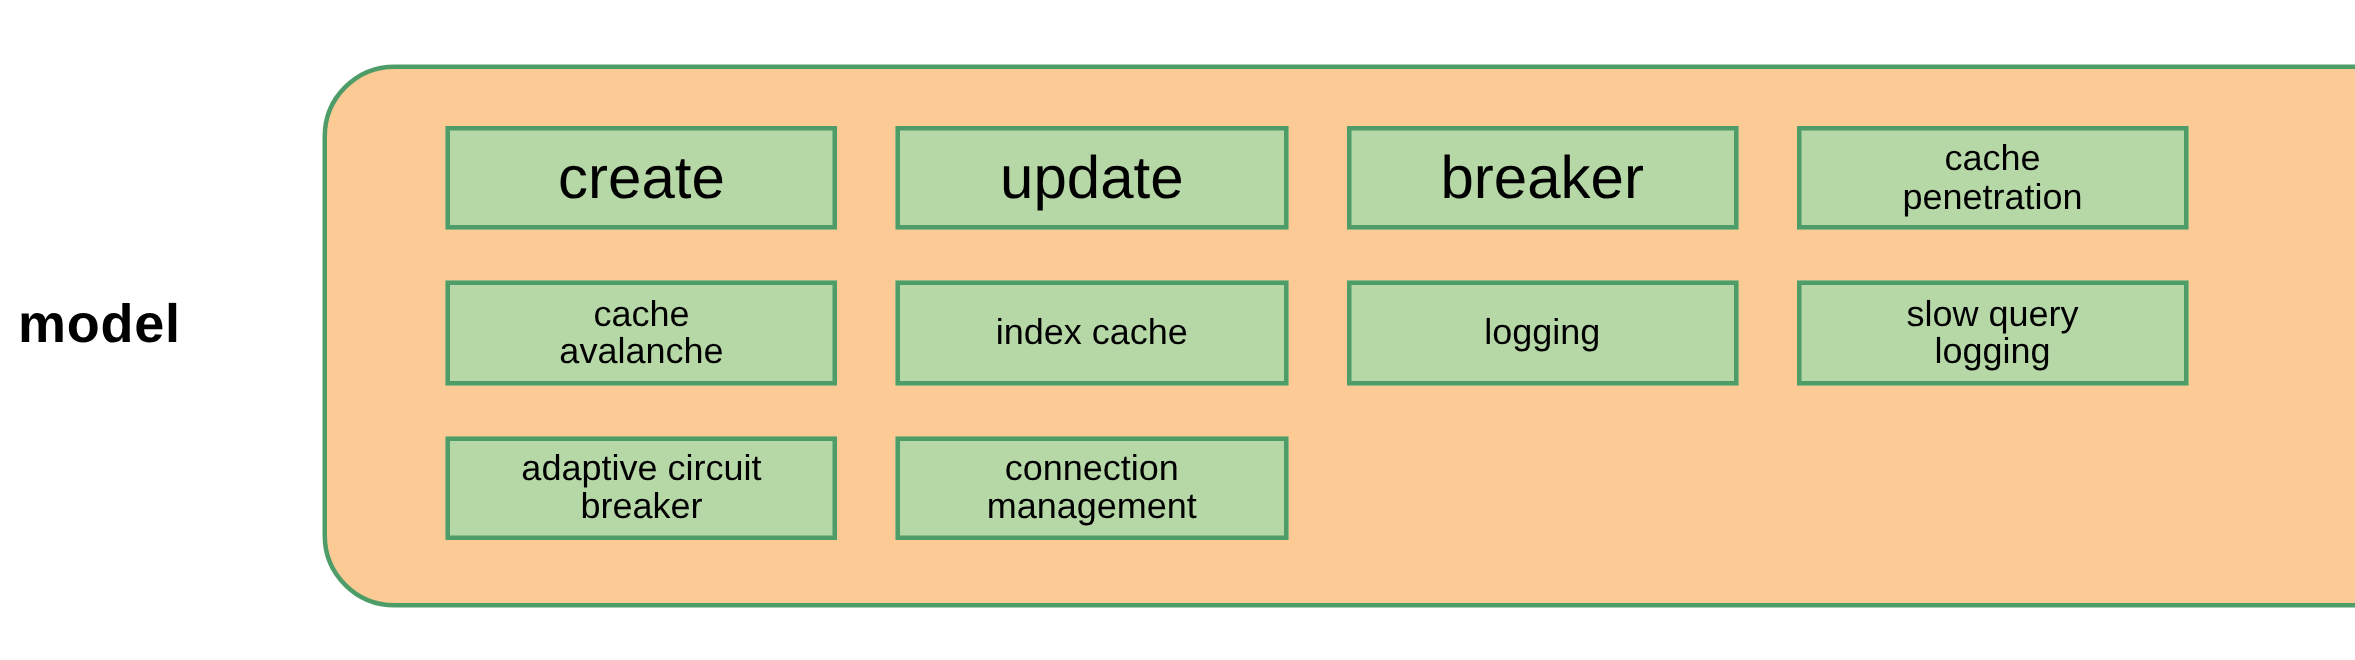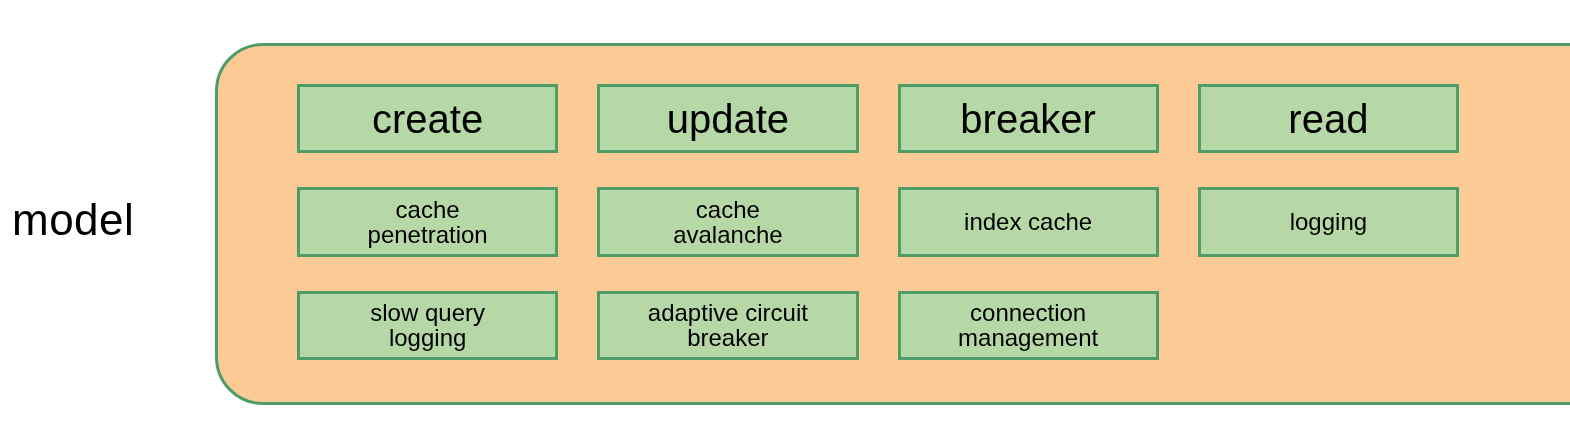--- a/index.html
+++ b/index.html
@@ -20,24 +20,25 @@
   }
   .canvas {
     position: relative;
     width: 1570px;
     height: 440px;
   }
   .side-label {
     position: absolute;
     left: 12px;
     top: 198px;
-    font-size: 44px;
+    font-size: 36px;
     line-height: 1;
     color: var(--text-color);
     letter-spacing: 0.5px;
+    font-weight: bold;
   }
   .container {
     position: absolute;
     left: 215px;
     top: 43px;
     width: 1546px;
     height: 362px;
     background: var(--container-fill);
     border: 3px solid var(--container-border);
     border-radius: 48px;
@@ -77,21 +78,20 @@
 <div class="canvas">
 
   <div class="side-label">model</div>
 
   <div class="container">
     <div class="grid">
 
       <div class="cell title-cell">create</div>
       <div class="cell title-cell">update</div>
       <div class="cell title-cell">breaker</div>
-      <div class="cell title-cell">read</div>
 
       <div class="cell">cache
 penetration</div>
       <div class="cell">cache
 avalanche</div>
       <div class="cell">index cache</div>
 
       <div class="cell">logging</div>
       <div class="cell">slow query
 logging</div>

